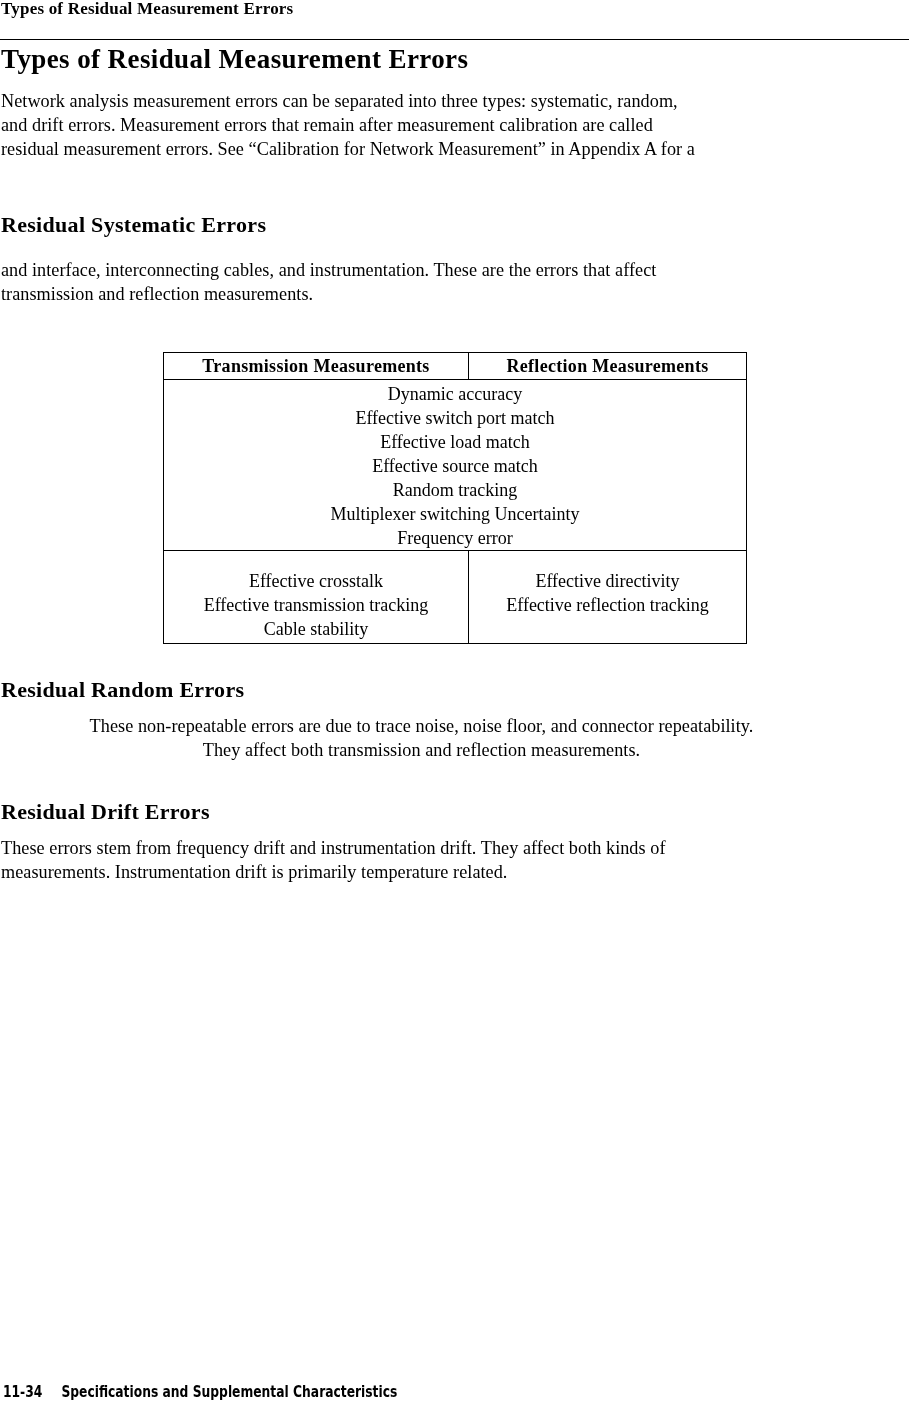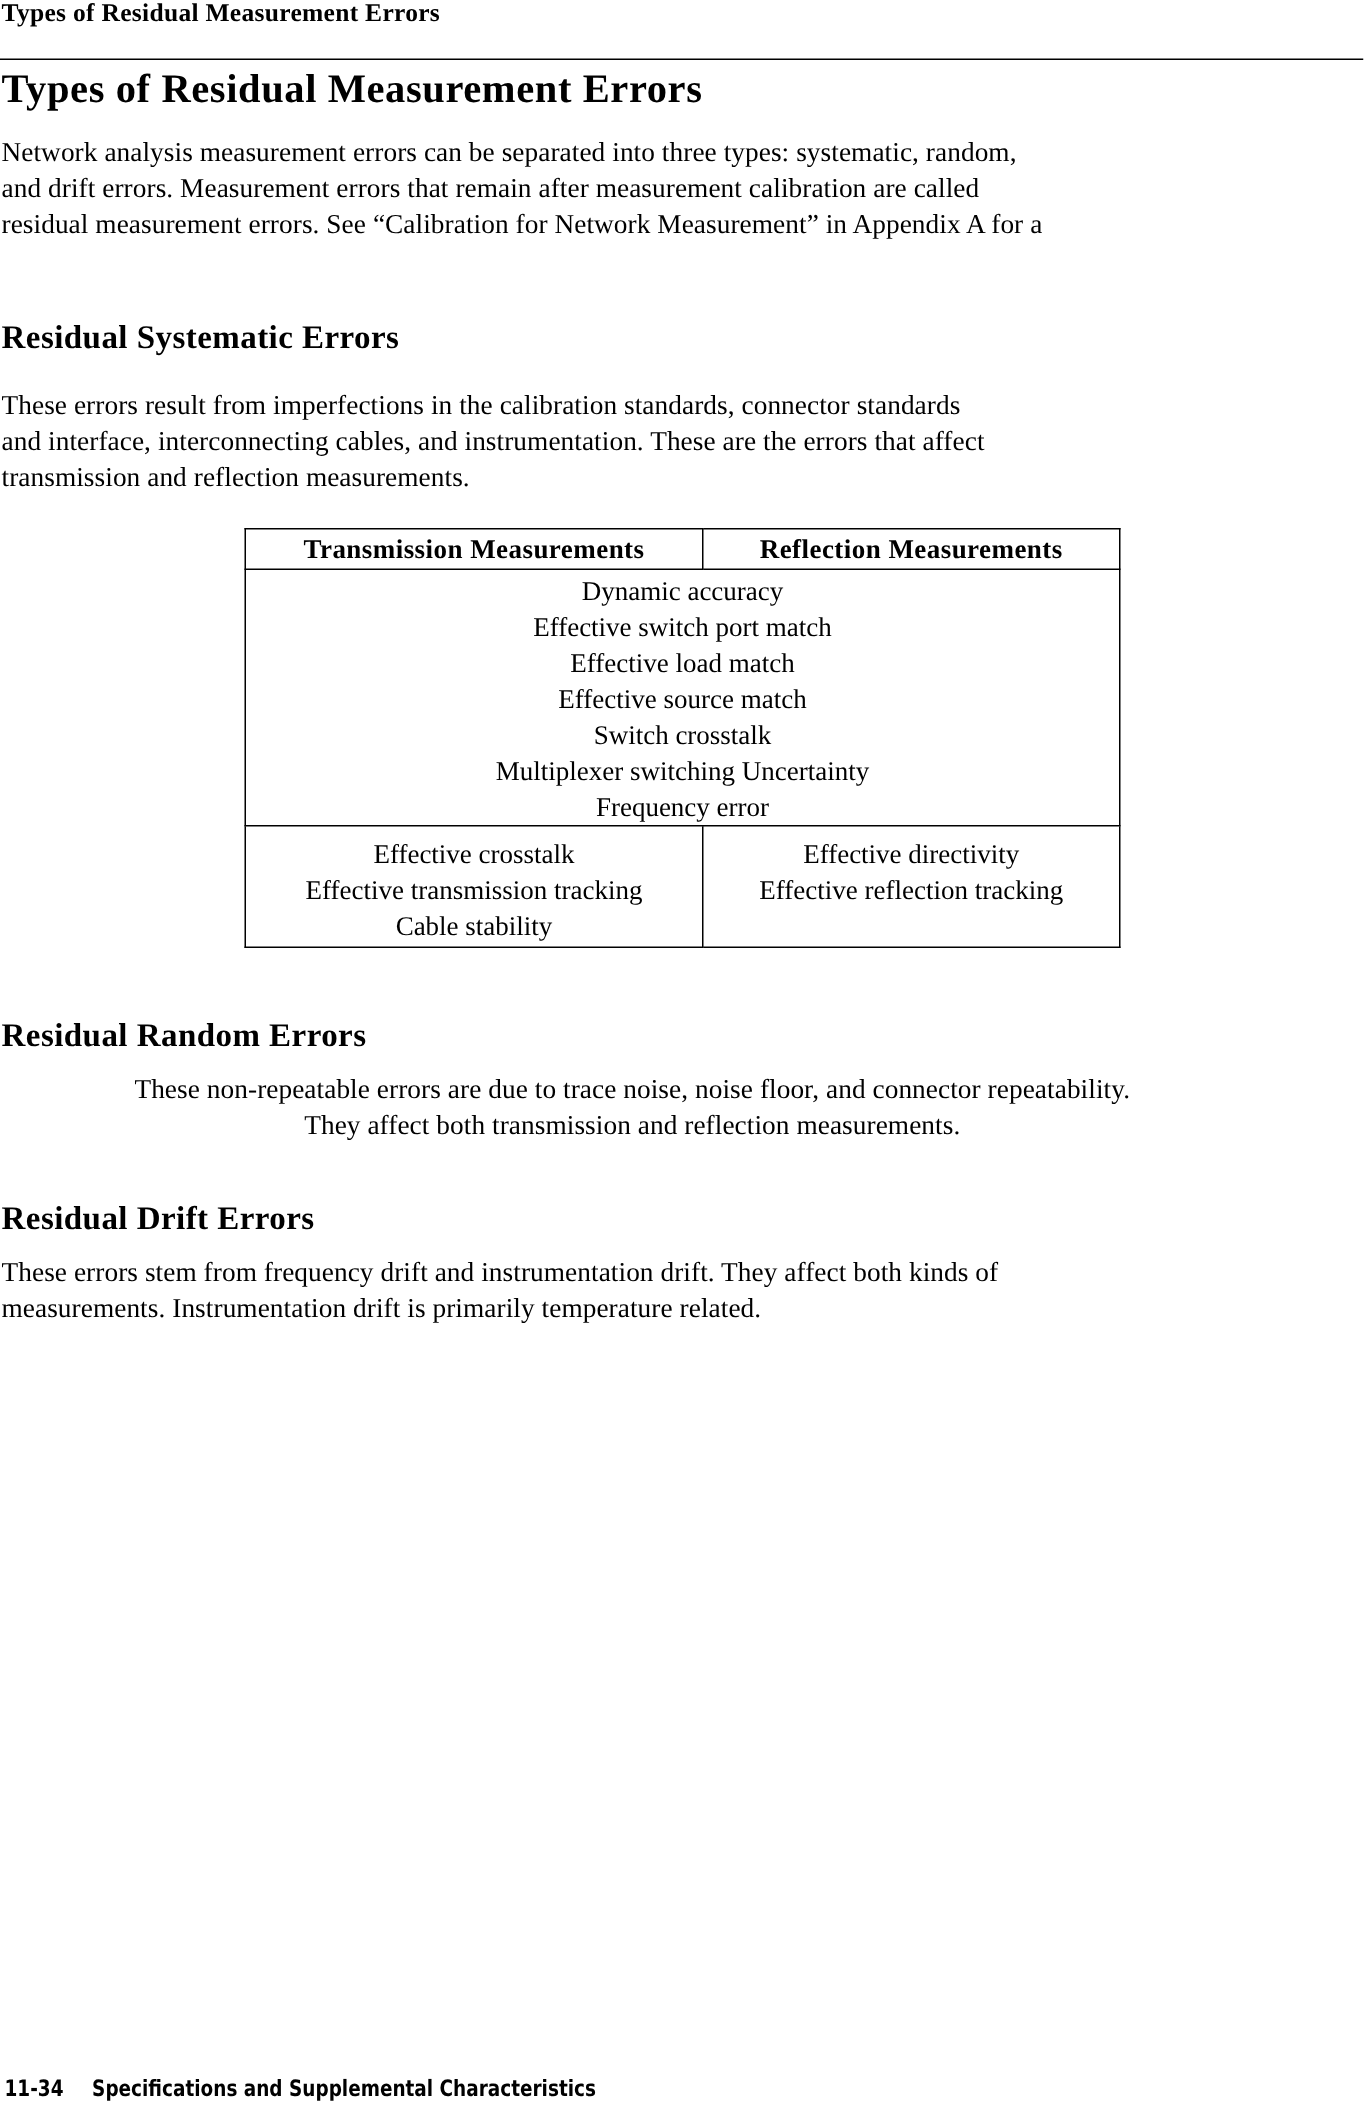--- a/index.html
+++ b/index.html
@@ -43,21 +43,21 @@
     border: 1.5px solid #000; text-align: center; vertical-align: top;
     padding: 0 4px;
   }
   table.err th {
     font-weight: bold; height: 26px; line-height: 26px; font-size: 18px;
     letter-spacing: 0.3px;
   }
   table.err th.c1 { width: 296px; }
   table.err td .ln { display: block; line-height: 24px; white-space: nowrap; }
   table.err td.shared { padding-top: 2px; padding-bottom: 0px; }
-  table.err td.split { padding-top: 6px; padding-bottom: 2px; }
+  table.err td.split { padding-top: 18px; padding-bottom: 2px; }
 
   .footer {
     position: absolute; left: 3px; top: 1383px;
     font-family: "DejaVu Sans", sans-serif; font-weight: bold; font-size: 15px;
     transform: scaleX(0.82); transform-origin: left top;
     white-space: nowrap;
   }
   .footer .pg { margin-right: 18px; }
 </style>
 </head>
@@ -69,38 +69,37 @@
 <h1 class="page-title">Types of Residual Measurement Errors</h1>
 
 <p class="para" style="top:89px;">
   <span>Network analysis measurement errors can be separated into three types:  systematic, random,</span>
   <span>and drift errors.  Measurement errors that remain after measurement calibration are called</span>
   <span>residual measurement errors.  See “Calibration for Network Measurement” in Appendix  A for a</span>
 </p>
 
 <h2 class="section-title" style="top:212px;">Residual Systematic Errors</h2>
 <p class="para" style="top:258px;">
-  <span>These errors result from imperfections in the calibration standards, connector standards</span>
   <span>and interface, interconnecting cables, and instrumentation.  These are the errors that affect</span>
   <span>transmission and reflection measurements.</span>
 </p>
 
 <table class="err">
   <tbody>
       <tr>
     <th class="c1">Transmission Measurements</th>
     <th>Reflection Measurements</th>
   </tr>
   <tr>
     <td colspan="2" class="shared">
       <span class="ln">Dynamic accuracy</span>
       <span class="ln">Effective switch port match</span>
       <span class="ln">Effective load match</span>
       <span class="ln">Effective source match</span>
-      <span class="ln">Switch crosstalk</span>
+      <span class="ln">Random tracking</span>
       <span class="ln">Multiplexer switching Uncertainty</span>
       <span class="ln">Frequency error</span>
     </td>
   </tr>
   <tr>
     <td class="split">
       <span class="ln">Effective crosstalk</span>
       <span class="ln">Effective transmission tracking</span>
       <span class="ln">Cable stability</span>
     </td>

